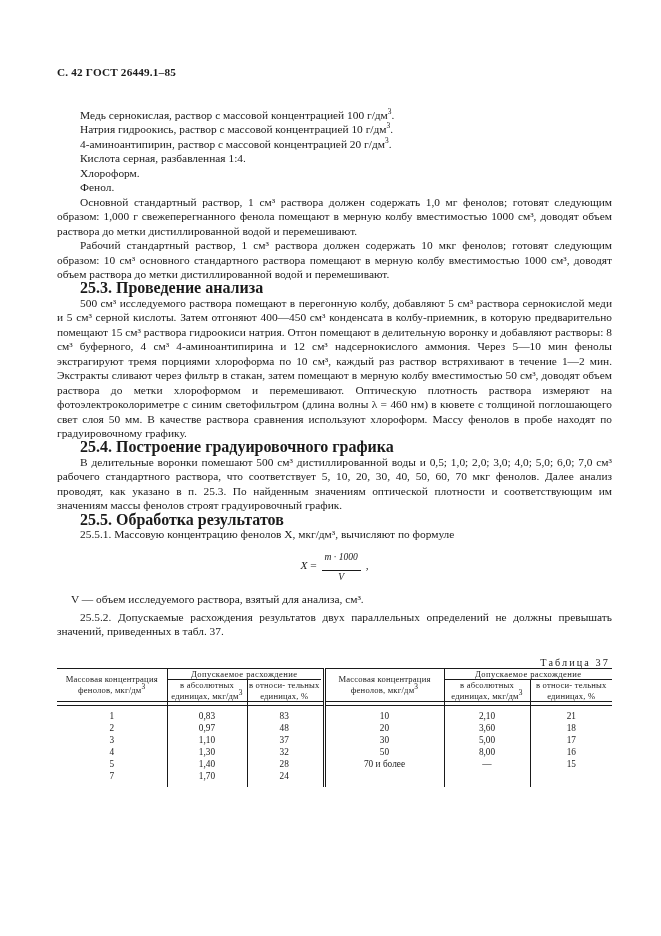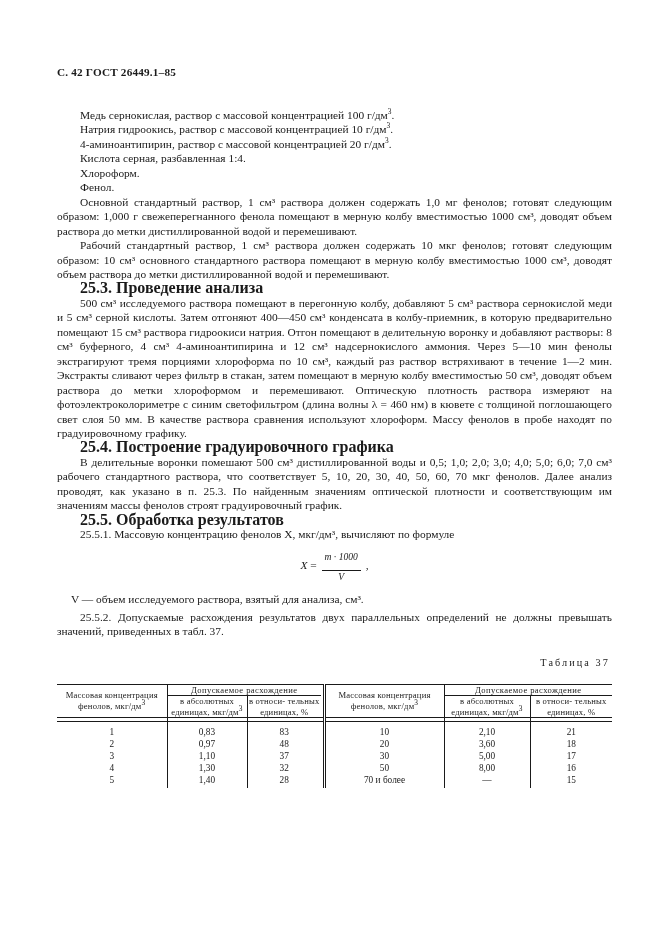--- a/index.html
+++ b/index.html
@@ -108,21 +108,21 @@
     line-height: 15.2px;
     text-indent: 0;
   }
   .where-line.second { text-indent: 14px; }
 
   
   .tbl-caption {
     text-align: right;
     font-size: 10.2px;
     letter-spacing: 2.1px;
-    margin: 18px 0 16px 0;
+    margin: 18px 0 0 0;
     padding-right: 2px;
   }
   table.gost {
     border-collapse: collapse;
     width: 100%;
     font-size: 8.6px;
     line-height: 10.4px;
     table-layout: fixed;
   }
   table.gost td, table.gost th {

